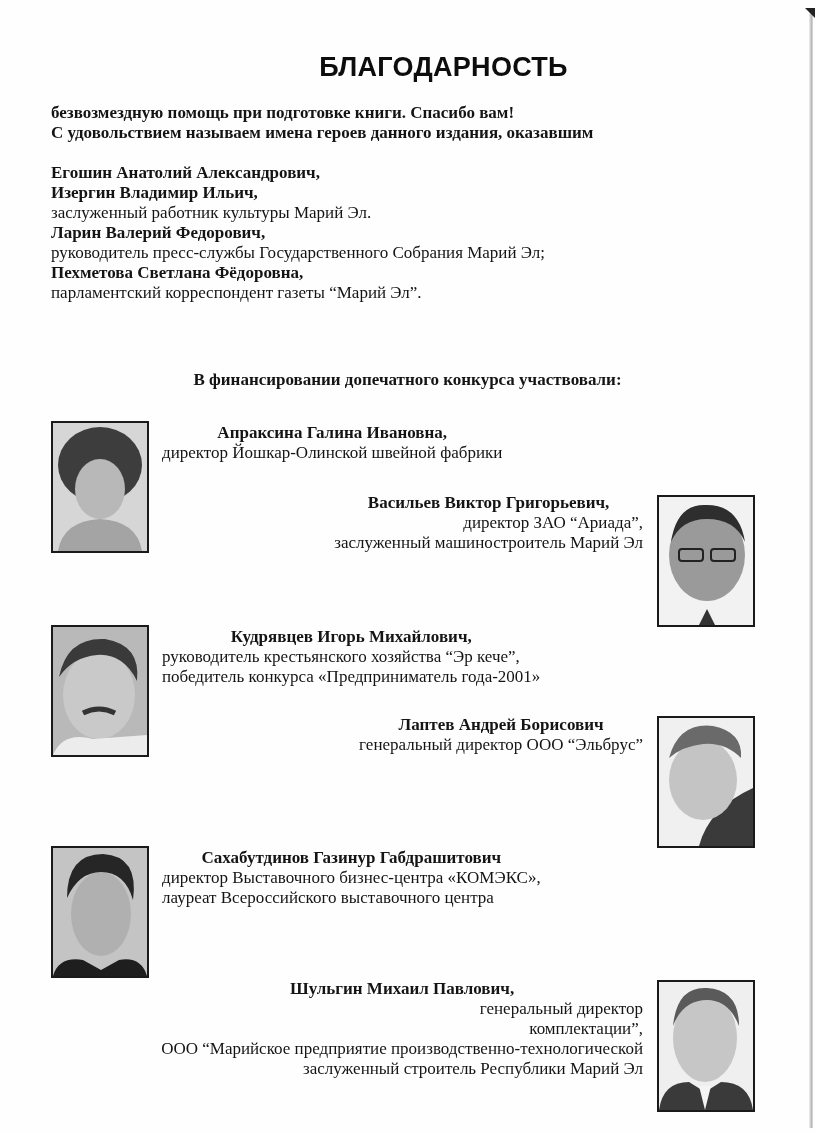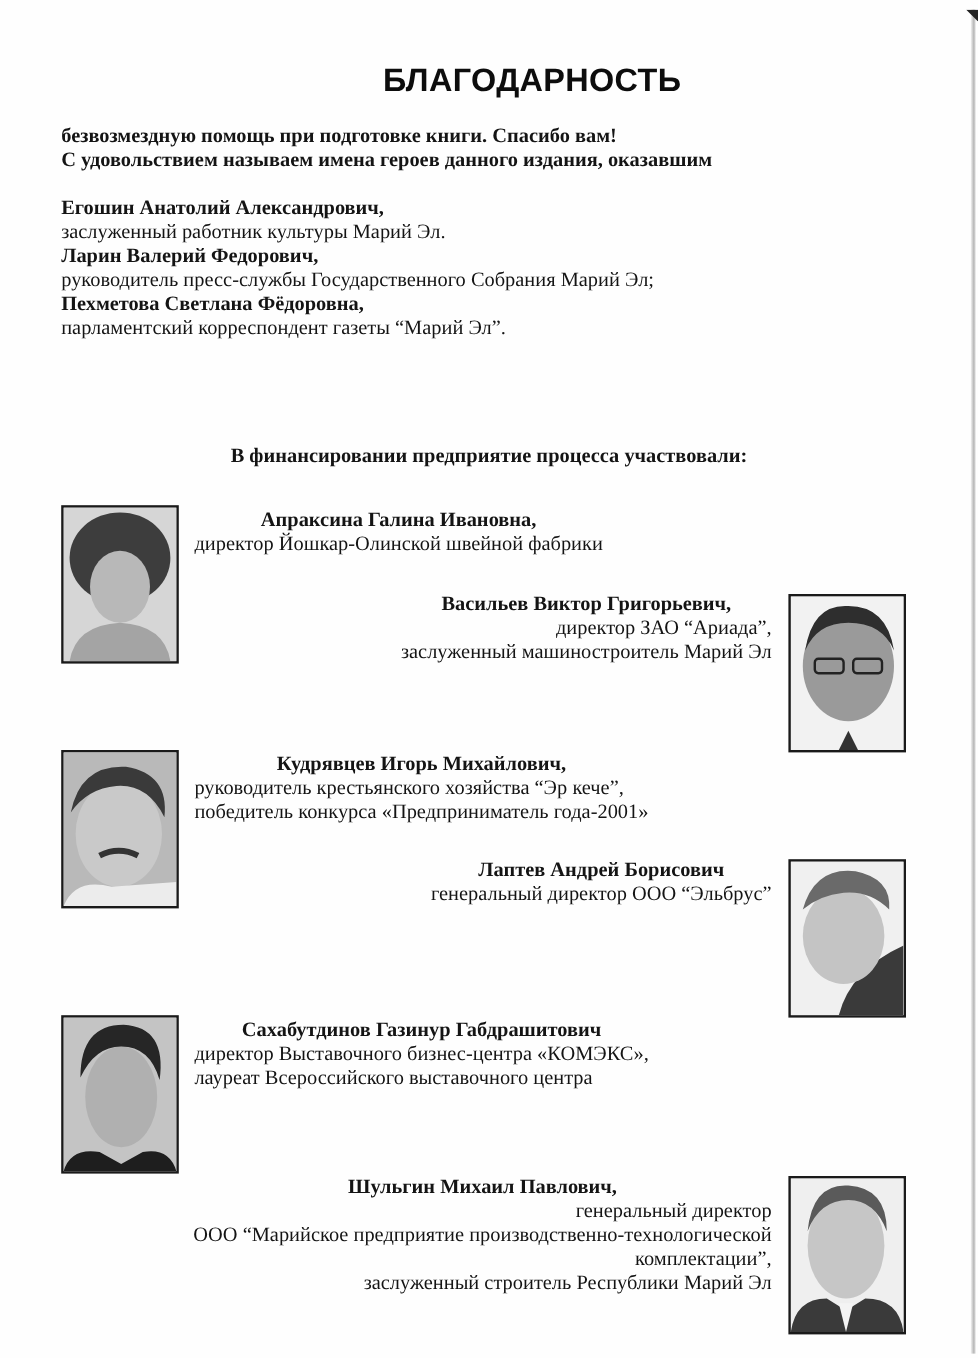--- a/index.html
+++ b/index.html
@@ -53,33 +53,34 @@
 <div class="intro">
   <div>безвозмездную помощь при подготовке книги. Спасибо вам!</div>
   <div>С удовольствием называем имена героев данного издания,  оказавшим</div>
 </div>
 
 <div class="helpers">
   <div>
     <div class="helper-name">Егошин Анатолий Александрович,</div>
   </div>
   <div>
+    <div class="helper-name">Изергин Владимир Ильич,</div>
     <div>заслуженный работник культуры Марий Эл.</div>
   </div>
   <div>
     <div class="helper-name">Ларин Валерий Федорович,</div>
     <div>руководитель пресс-службы Государственного Собрания Марий Эл;</div>
   </div>
   <div>
     <div class="helper-name">Пехметова Светлана Фёдоровна,</div>
     <div>парламентский корреспондент газеты “Марий Эл”.</div>
   </div>
 </div>
 
-<div class="section-heading">В финансировании предприятие процесса участвовали:</div>
+<div class="section-heading">В финансировании допечатного конкурса участвовали:</div>
 
 <div class="photo" style="left:51px; top:421px;">
   <svg viewBox="0 0 94 128">
     <rect width="94" height="128" fill="#d6d6d6"></rect>
     <ellipse cx="47" cy="42" rx="42" ry="38" fill="#3d3d3d"></ellipse>
     <ellipse cx="47" cy="66" rx="25" ry="30" fill="#b8b8b8"></ellipse>
     <path d="M5 128 Q10 98 47 96 Q84 98 89 128 Z" fill="#a4a4a4"></path>
   </svg>
 </div>
 <div class="sponsor left" style="top:423px;">
@@ -141,22 +142,22 @@
 </div>
 <div class="sponsor left" style="top:848px;">
   <div class="name">Сахабутдинов Газинур Габдрашитович</div>
   <div>директор Выставочного бизнес-центра «КОМЭКС»,</div>
   <div>лауреат Всероссийского выставочного центра</div>
 </div>
 
 <div class="sponsor right" style="top:979px;">
   <div class="name">Шульгин Михаил Павлович,</div>
   <div>генеральный директор</div>
+  <div>комплектации”,</div>
   <div>ООО “Марийское предприятие производственно-технологической</div>
-  <div>комплектации”,</div>
   <div>заслуженный строитель Республики Марий Эл</div>
 </div>
 <div class="photo" style="left:657px; top:980px;">
   <svg viewBox="0 0 94 128">
     <rect width="94" height="128" fill="#efefef"></rect>
     <ellipse cx="46" cy="56" rx="32" ry="44" fill="#c6c6c6"></ellipse>
     <path d="M14 44 Q18 4 48 6 Q80 8 80 44 Q70 18 48 18 Q24 18 14 44 Z" fill="#5a5a5a"></path>
     <path d="M0 128 Q4 100 30 100 L46 110 L62 100 Q90 100 94 128 Z" fill="#3a3a3a"></path>
     <path d="M40 104 L46 128 L52 104 Z" fill="#f4f4f4"></path>
   </svg>

